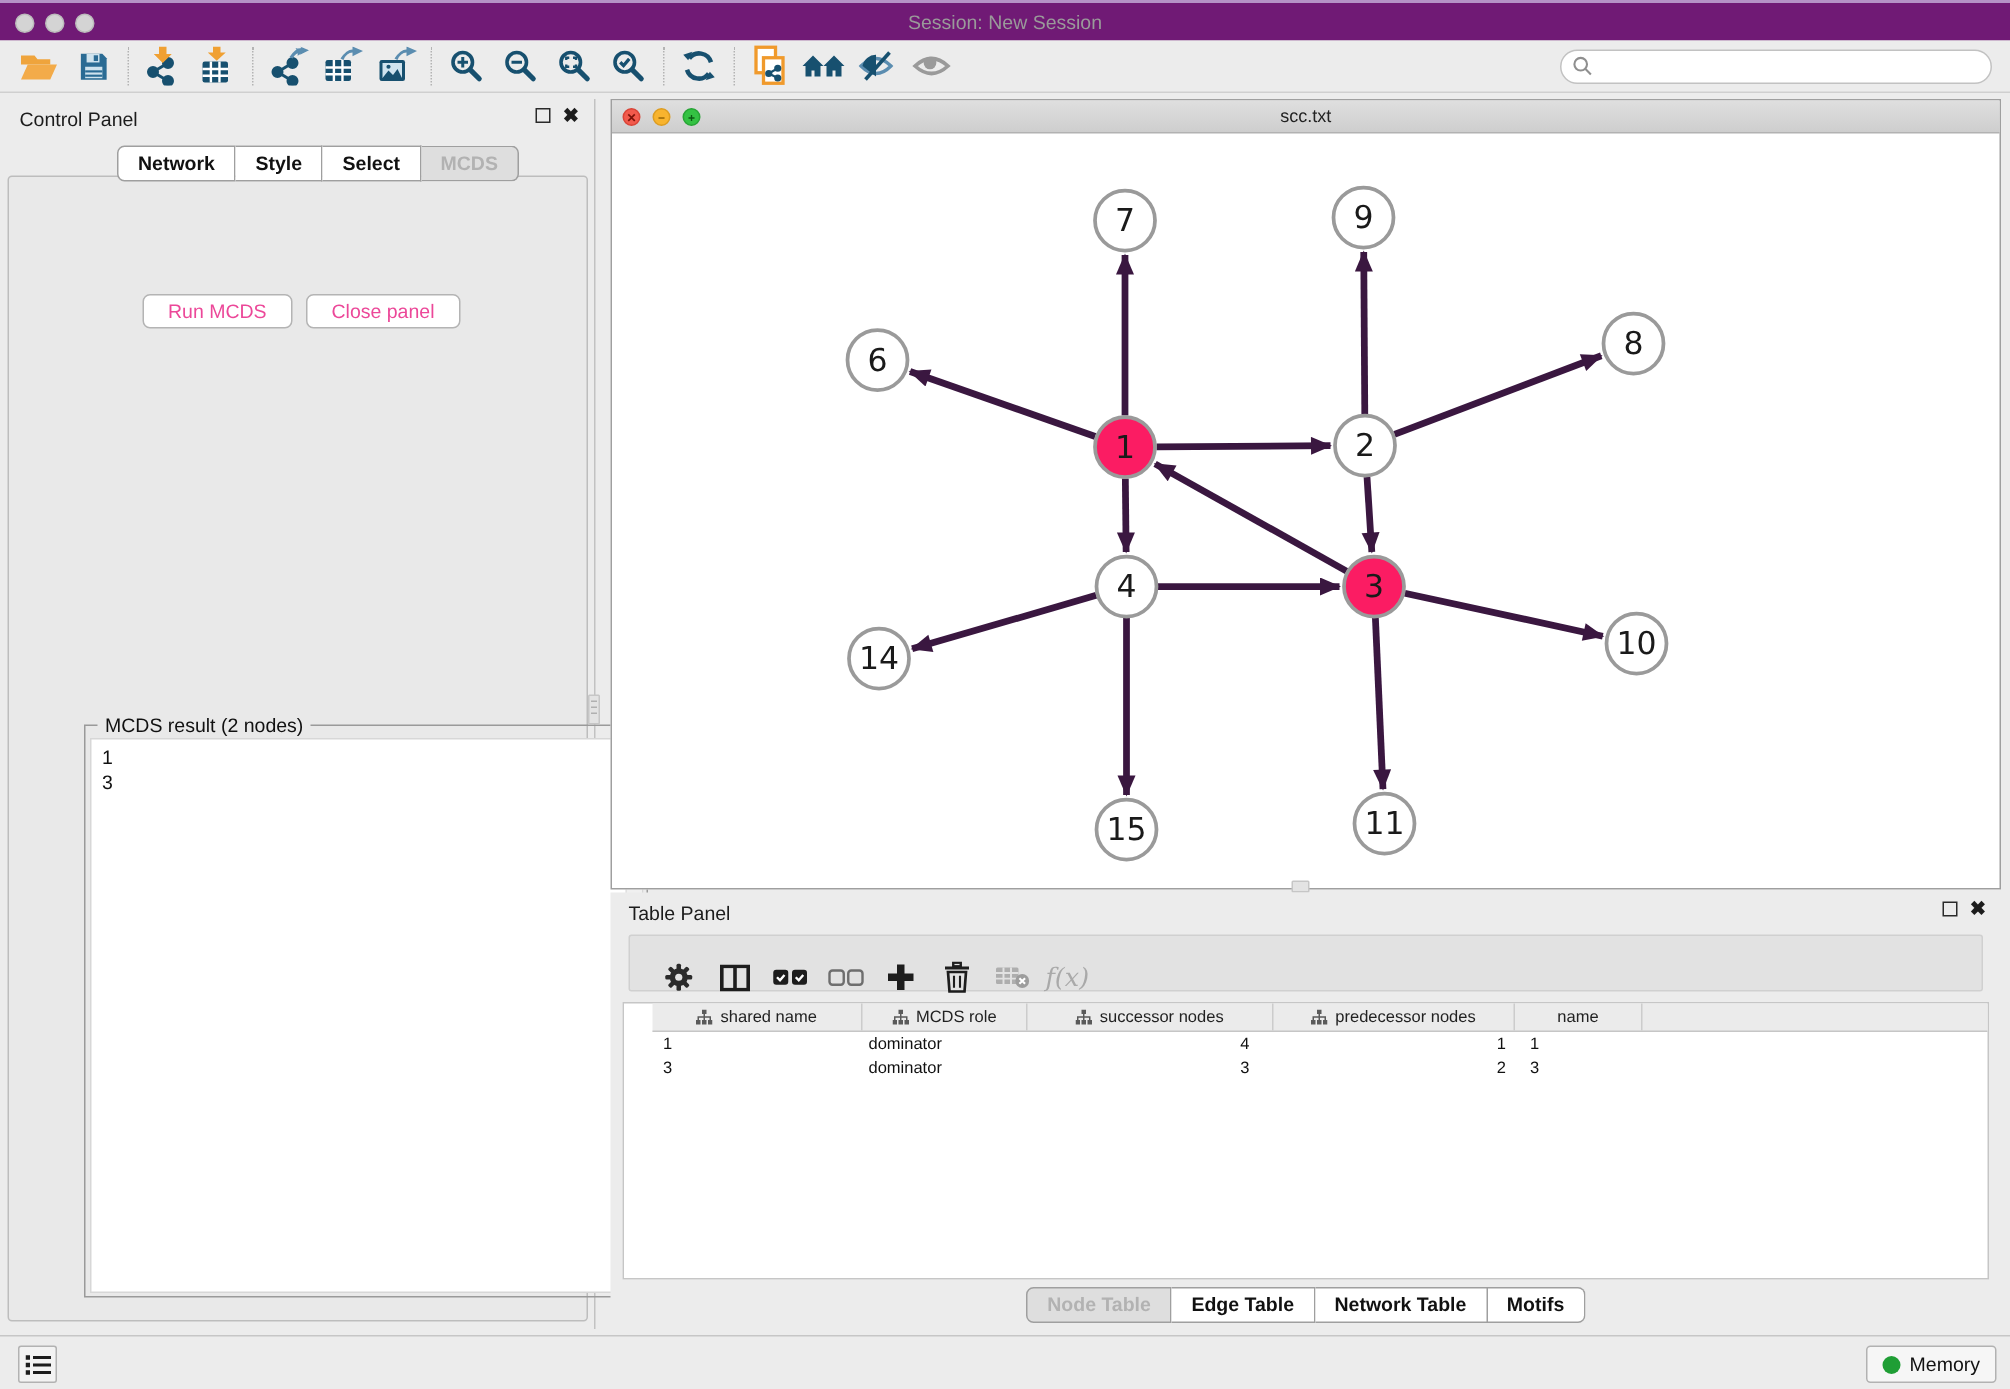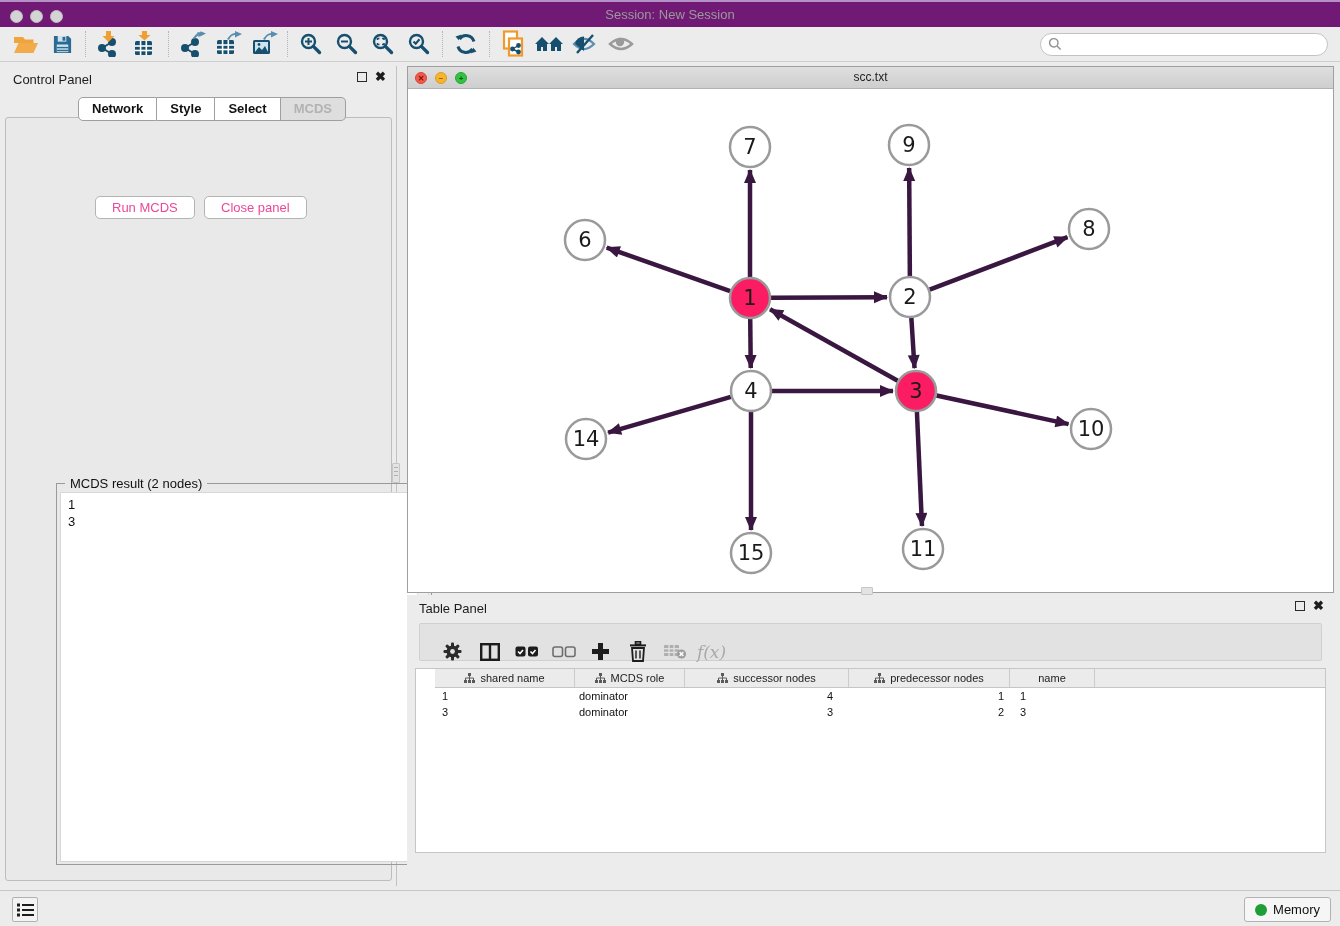--- a/index.html
+++ b/index.html
@@ -499,20 +499,26 @@
         <div class="trow">
           <span class="tcell" style="width: 140px; text-align: left; padding: 0px 0px 0px 7px;">3</span>
           <span class="tcell" style="width: 110px; text-align: left; padding: 0px 0px 0px 4px;">dominator</span>
           <span class="tcell" style="width: 164px; text-align: right; padding: 0px 16px 0px 0px;">3</span>
           <span class="tcell" style="width: 161px; text-align: right; padding: 0px 6px 0px 0px;">2</span>
           <span class="tcell" style="width: 85px; text-align: left; padding: 0px 0px 0px 10px;">3</span>
         </div>
       </div>
   </div>
 
+  <div id="tp-tabs">
+    <span class="tab first disabled-active">Node Table</span>
+    <span class="tab">Edge Table</span>
+    <span class="tab">Network Table</span>
+    <span class="tab last">Motifs</span>
+  </div>
 </div>
 
 <div id="status-bar" class="abs">
   <div id="list-btn">
     <svg width="17" height="14" viewBox="0 0 17 14">
         <g fill="#1d1d1d">
           <rect x="0" y="0.5" width="3" height="3"></rect>
           <rect x="5" y="1" width="12" height="2"></rect>
           <rect x="0" y="5.5" width="3" height="3"></rect>
           <rect x="5" y="6" width="12" height="2"></rect>

